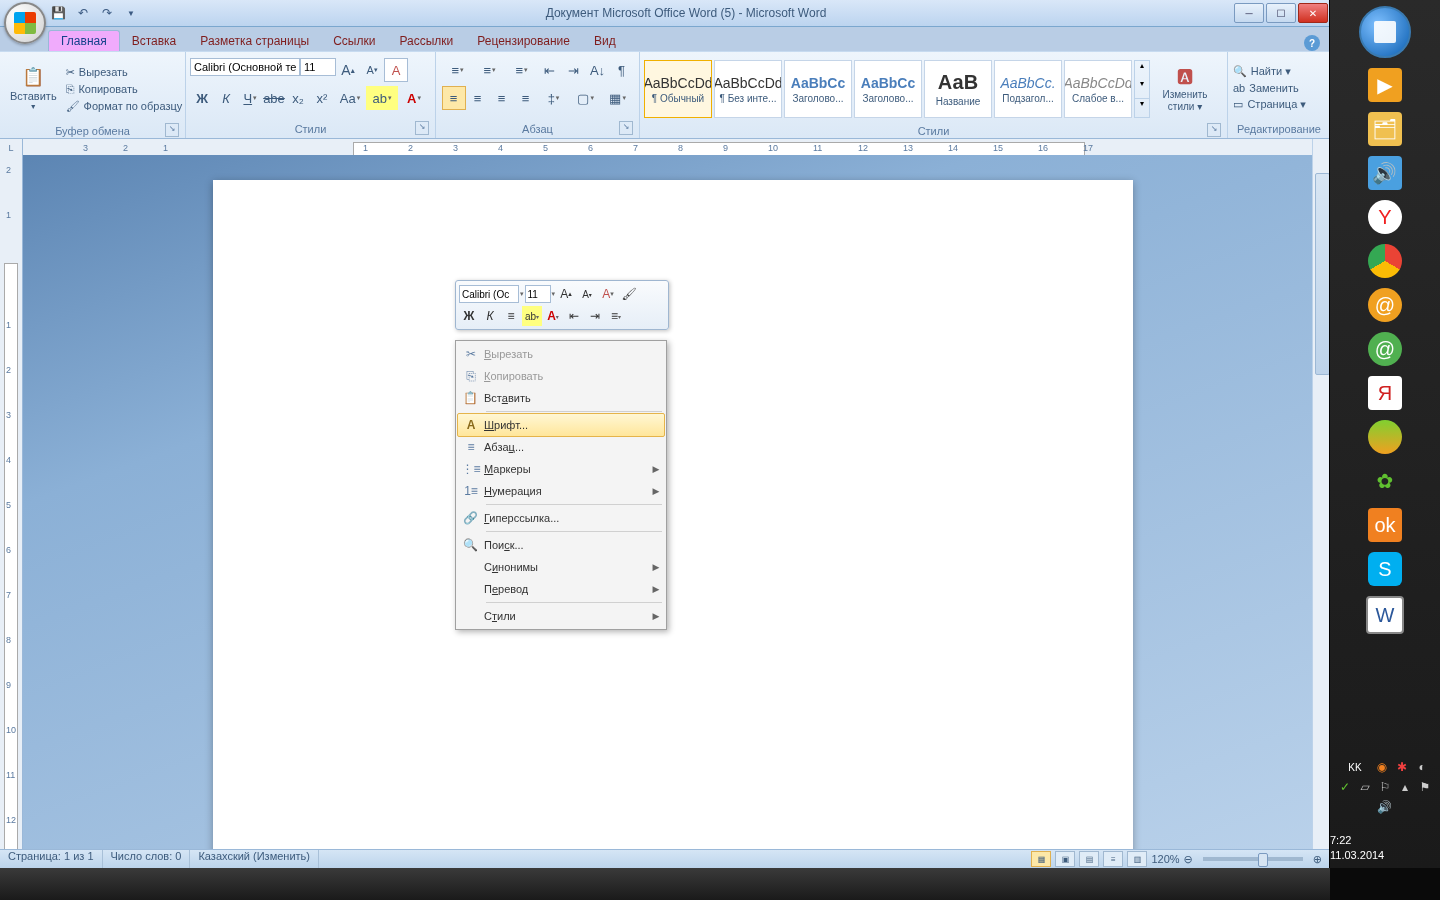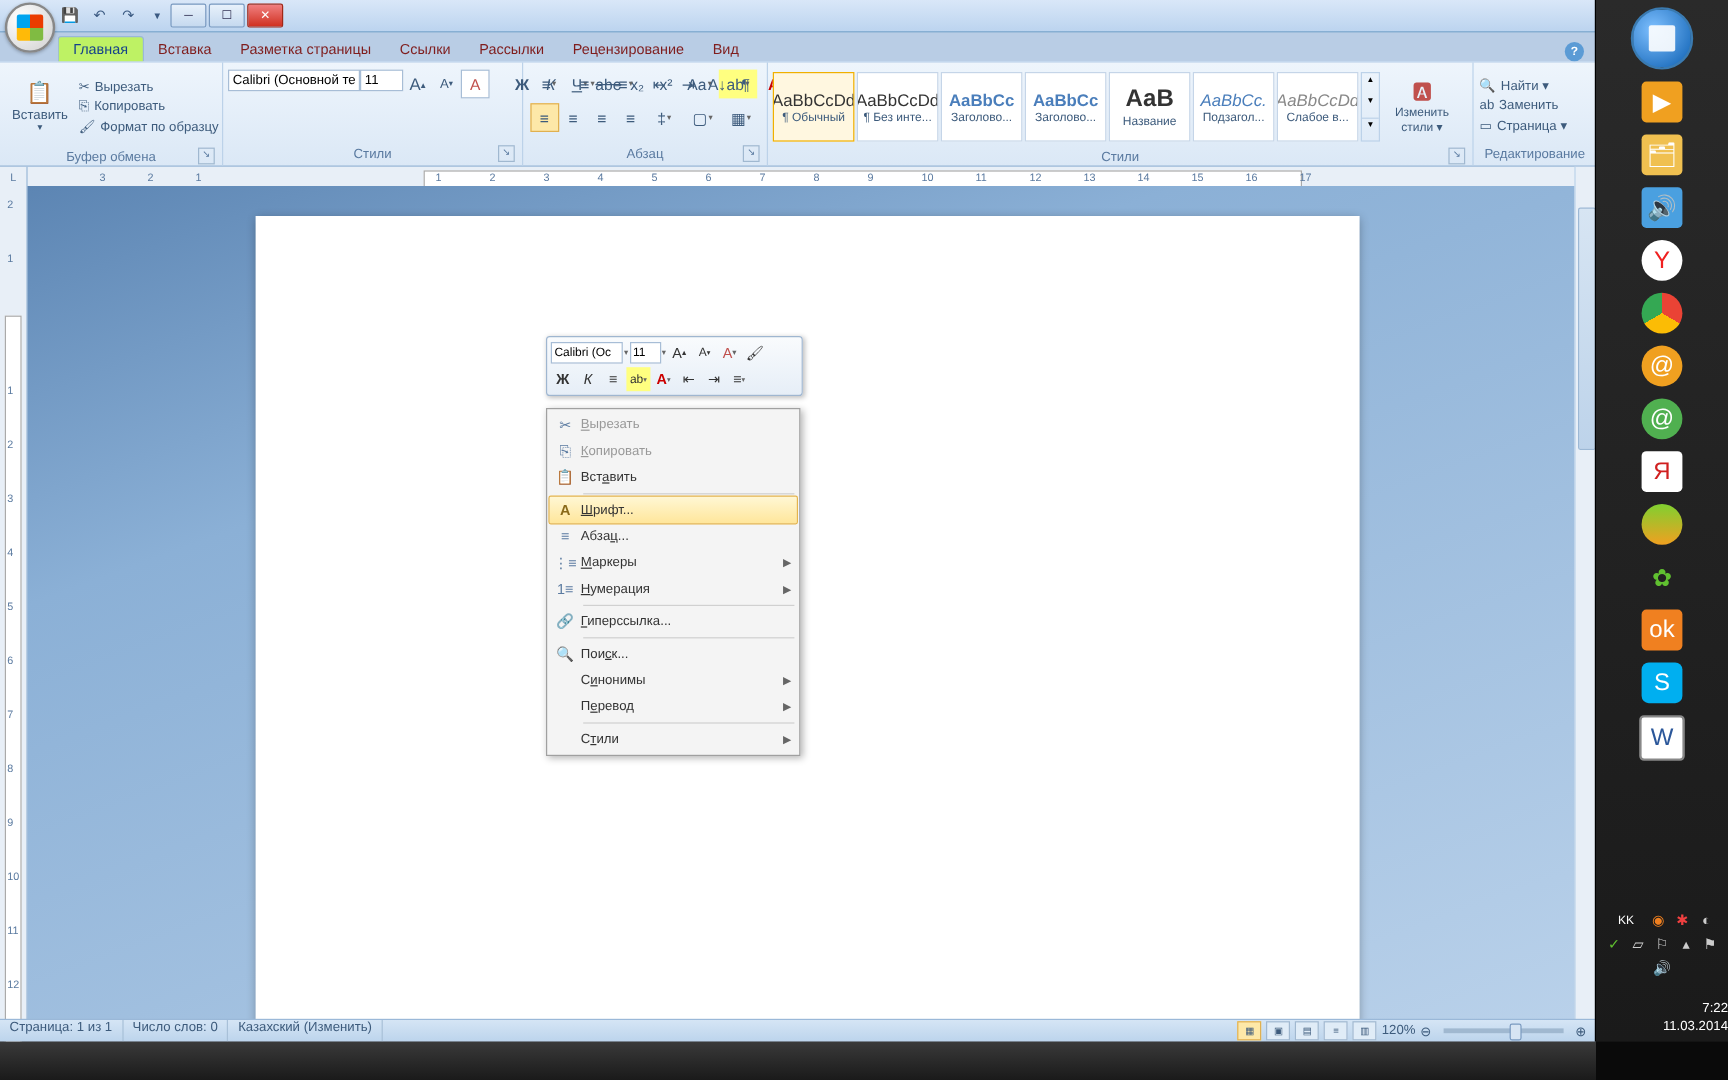--- a/index.html
+++ b/index.html
@@ -8,21 +8,21 @@
 .office-btn{width:38px;height:38px;border-radius:50%;background:radial-gradient(circle at 30% 30%,#fff,#d0d0d0);border:2px solid #888;position:absolute;left:4px;top:2px;z-index:10;display:flex;align-items:center;justify-content:center;box-shadow:0 1px 3px rgba(0,0,0,.3)}
 .office-logo{width:22px;height:22px;background:conic-gradient(#eb3c00 0 90deg,#80bb42 90deg 180deg,#ffba08 180deg 270deg,#00a4ef 270deg 360deg);border-radius:2px}
 .qat{margin-left:50px;display:flex;gap:6px;align-items:center}
 .qat-btn{width:18px;height:18px;display:flex;align-items:center;justify-content:center;color:#3b5a82;font-size:12px}
 .title-text{flex:1;text-align:center;color:#3d5b7c;font-size:12px}
 .winbtns{display:flex;margin-right:2px}
 .winbtn{width:28px;height:18px;border:1px solid #7a9ac0;background:linear-gradient(#e8f1fb,#c5d9ef);display:flex;align-items:center;justify-content:center;font-size:10px;color:#335;border-radius:2px;margin-left:2px}
 .winbtn.cls{background:linear-gradient(#f08080,#d03020);color:#fff;border-color:#a02818}
 .tabs{height:22px;display:flex;margin-left:48px;align-items:flex-end;padding-top:2px}
 .tab{padding:3px 12px;color:#7f1d1d;font-size:12px;cursor:pointer}
-.tab.active{background:#bef264;border:1px solid #9ab8d8;border-bottom:none;border-radius:3px 3px 0 0;color:#15428b}
+.tab.active{background:#f0abfc;border:1px solid #9ab8d8;border-bottom:none;border-radius:3px 3px 0 0;color:#15428b}
 .help-icon{margin-left:auto;margin-right:10px;width:16px;height:16px;border-radius:50%;background:#5b9bd5;color:#fff;display:flex;align-items:center;justify-content:center;font-size:10px;font-weight:bold}
 .ribbon{height:86px;background:linear-gradient(#eef5fc,#dbe8f6);border-top:1px solid #c7dbf0;border-bottom:1px solid #9ab8d8;display:flex}
 .grp{border-right:1px solid #bcd2e9;padding:2px 4px;display:flex;flex-direction:column;height:100%;box-sizing:border-box}
 .grp-body{flex:1;display:flex;align-items:center;gap:2px}
 .grp-label{text-align:center;font-size:11px;color:#5a7aa0;padding:1px;position:relative}
 .grp-launcher{position:absolute;right:2px;bottom:1px;width:12px;height:12px;border:1px solid #a0b8d0;font-size:8px;line-height:10px;color:#5a7aa0;text-align:center}
 .big-btn{display:flex;flex-direction:column;align-items:center;justify-content:center;padding:2px 6px;height:66px;font-size:11px;color:#3d5b7c;text-align:center;line-height:1.2}
 .icon24{width:24px;height:24px;display:flex;align-items:center;justify-content:center;font-size:18px}
 .small-row{display:flex;flex-direction:column;gap:2px;justify-content:center}
 .small-item{display:flex;align-items:center;gap:4px;font-size:11px;color:#3d5b7c;padding:1px;white-space:nowrap}
@@ -73,41 +73,42 @@
 .cm-item.hl .cm-icon{color:#8a6a1a}
 .cm-label{flex:1}
 .cm-arrow{width:16px;font-size:9px;color:#666;text-align:center}
 .cm-sep{height:1px;background:#d0d0d0;margin:2px 2px 2px 28px}
 .sidebar-strip{width:28px;background:#e8eff7;border-left:1px solid #bcd2e9}
 .taskbar-area{position:absolute;right:0;top:0;width:110px;height:868px;background:linear-gradient(180deg,#2a2a2a,#1a1a1a);border-left:1px solid #000}
 .tb-orb{width:48px;height:48px;border-radius:50%;background:radial-gradient(circle at 35% 35%,#7ec0ff,#0a5db0);margin:6px auto;display:flex;align-items:center;justify-content:center;border:2px solid #3a7ab0}
 .tb-orb-flag{width:22px;height:22px;background:conic-gradient(#fff 0 90deg,#fff 90deg 180deg,#fff 180deg 270deg,#fff 270deg 360deg);opacity:.9;border-radius:2px}
 .tb-icons{display:flex;flex-direction:column;align-items:center;gap:10px;margin-top:10px}
 .tb-ic{width:34px;height:34px;border-radius:4px;display:flex;align-items:center;justify-content:center;font-size:20px;color:#fff}
-.tb-clock{position:absolute;bottom:6px;left:0;right:0;text-align:right;color:#fff;font-size:11px;line-height:1.3}
+.tb-clock{position:absolute;bottom:6px;left:0;right:0;text-align:left;color:#fff;font-size:11px;line-height:1.3}
 .tb-tray{position:absolute;bottom:48px;left:0;right:0;display:flex;flex-wrap:wrap;justify-content:center;gap:6px;padding:6px}
 .tray-ic{width:14px;height:14px;font-size:12px;color:#ccc;display:flex;align-items:center;justify-content:center}
 .bottom-taskbar{position:absolute;left:0;bottom:0;width:1330px;height:32px;background:linear-gradient(#3a3a3a,#1a1a1a)}
 u.mn{text-decoration:underline}
 </style>
 </head>
 <body>
 
 <div class="word-window">
 
   <div class="titlebar">
     <div class="office-btn">
         <div class="office-logo"></div>
       </div>
     <div class="qat">
       <div class="qat-btn">💾</div>
       <div class="qat-btn">↶</div>
       <div class="qat-btn">↷</div>
       <div class="qat-btn" style="font-size:8px">▼</div>
     </div>
+    <div class="title-text">Документ Microsoft Office Word (5) - Microsoft Word</div>
     <div class="winbtns">
       <div class="winbtn">─</div>
       <div class="winbtn">☐</div>
       <div class="winbtn cls">✕</div>
     </div>
   </div>
 
   <div class="tabs">
     <div class="tab active">Главная</div>
     <div class="tab">Вставка</div>
@@ -139,21 +140,21 @@
           <div class="small-item">
               <span>🖌</span>
               <span>Формат по образцу</span>
             </div>
         </div>
       </div>
       <div class="grp-label"><span>Буфер обмена</span><div class="grp-launcher">↘</div></div>
     </div>
 
     <div class="grp" style="width:250px">
-      <div class="grp-body" style="flex-direction:row;align-items:flex-start;gap:15px;padding-top:4px">
+      <div class="grp-body" style="flex-direction:column;align-items:flex-start;gap:4px;padding-top:4px">
         <div class="btnrow">
           <input class="font-name" value="Calibri (Основной те" style="">
           <input class="font-size" value="11" style="">
           <div class="rb" style="font-size:14px">A<span style="font-size:8px">▴</span></div>
           <div class="rb" style="font-size:11px">A<span style="font-size:7px">▾</span></div>
           <div class="rb" style="border:1px solid #a7bdd6;background:#fff;color:#c0504d">A</div>
         </div>
         <div class="btnrow">
           <div class="rb">
               <b>Ж</b>

